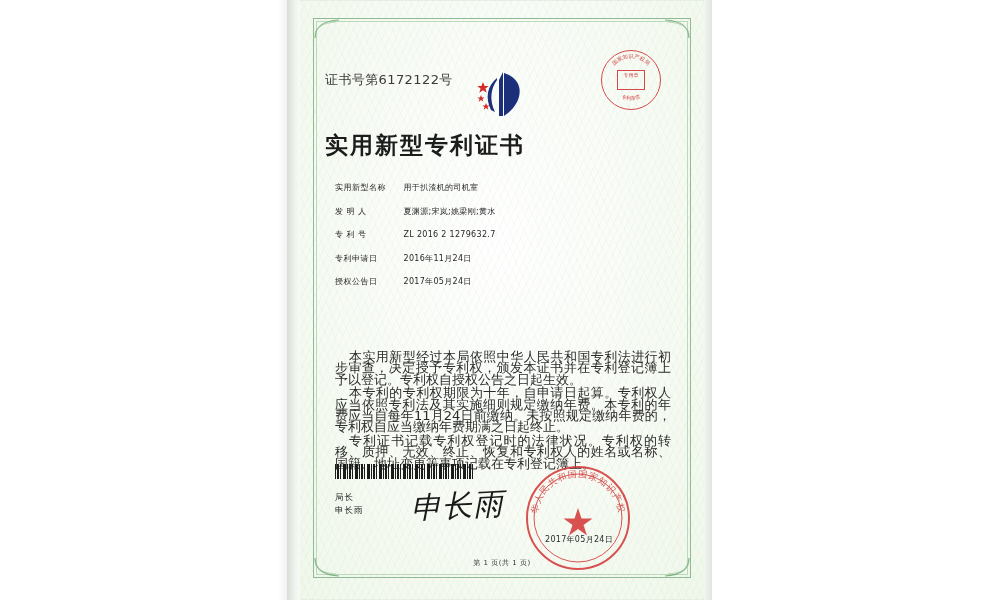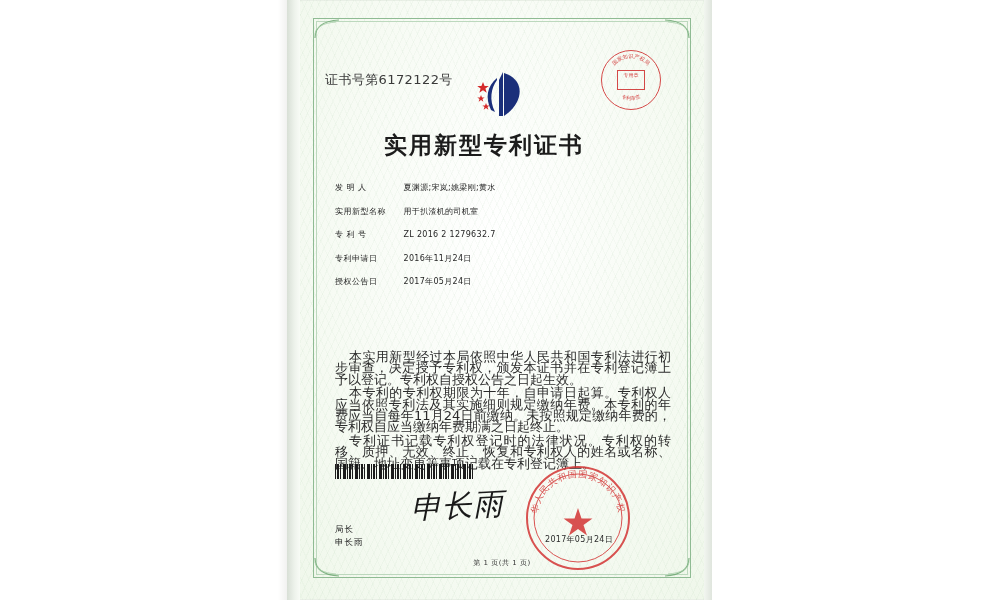--- a/index.html
+++ b/index.html
@@ -124,24 +124,24 @@
   .emblem {
     position: absolute;
     left: 160px;
     top: 50px;
     width: 60px;
     height: 52px;
   }
 
   .title {
     position: absolute;
-    left: 6px;
+    left: 12px;
     top: 112px;
     width: 330px;
-    text-align: center;
+    text-align: left;
     font-size: 23px;
     font-weight: bold;
     letter-spacing: 2px;
     color: #1c1c1c;
     font-family: "DejaVu Sans", "Liberation Sans", sans-serif;
   }
 
   .fields {
     position: absolute;
     left: 22px;
@@ -201,21 +201,20 @@
   }
 
   .signature-block {
     position: absolute;
     left: 22px;
     top: 473px;
     font-size: 8.5px;
     color: #222;
     line-height: 13px;
     letter-spacing: 1px;
-    margin-top: 32px;
   }
 
   
   .signature-script {
     position: absolute;
     left: 98px;
     top: 468px;
     font-size: 30px;
     color: #1a1a1a;
     font-family: "DejaVu Serif", "Liberation Serif", serif;
@@ -329,26 +328,26 @@
         <polygon points="10,14 11.6,18 15.8,18 12.4,20.6 13.7,24.7 10,22.2 6.3,24.7 7.6,20.6 4.2,18 8.4,18"></polygon>
         <polygon points="8,27 9,29.5 11.7,29.5 9.5,31.1 10.3,33.7 8,32.1 5.7,33.7 6.5,31.1 4.3,29.5 7,29.5"></polygon>
         <polygon points="13,35 14,37.5 16.7,37.5 14.5,39.1 15.3,41.7 13,40.1 10.7,41.7 11.5,39.1 9.3,37.5 12,37.5"></polygon>
       </g>
     </svg>
 
     <div class="title">实用新型专利证书</div>
 
     <div class="fields">
       <div class="field-row">
+        <span class="field-label">实用新型名称</span>
+        <span class="field-value">用于扒渣机的司机室</span>
+      </div>
+      <div class="field-row">
         <span class="field-label">发 明 人</span>
         <span class="field-value">夏渊源;宋岚;姚梁刚;黄水</span>
-      </div>
-      <div class="field-row">
-        <span class="field-label">实用新型名称</span>
-        <span class="field-value">用于扒渣机的司机室</span>
       </div>
       <div class="field-row">
         <span class="field-label">专 利 号</span>
         <span class="field-value">ZL 2016 2 1279632.7</span>
       </div>
       <div class="field-row">
         <span class="field-label">专利申请日</span>
         <span class="field-value">2016年11月24日</span>
       </div>
       <div class="field-row">

